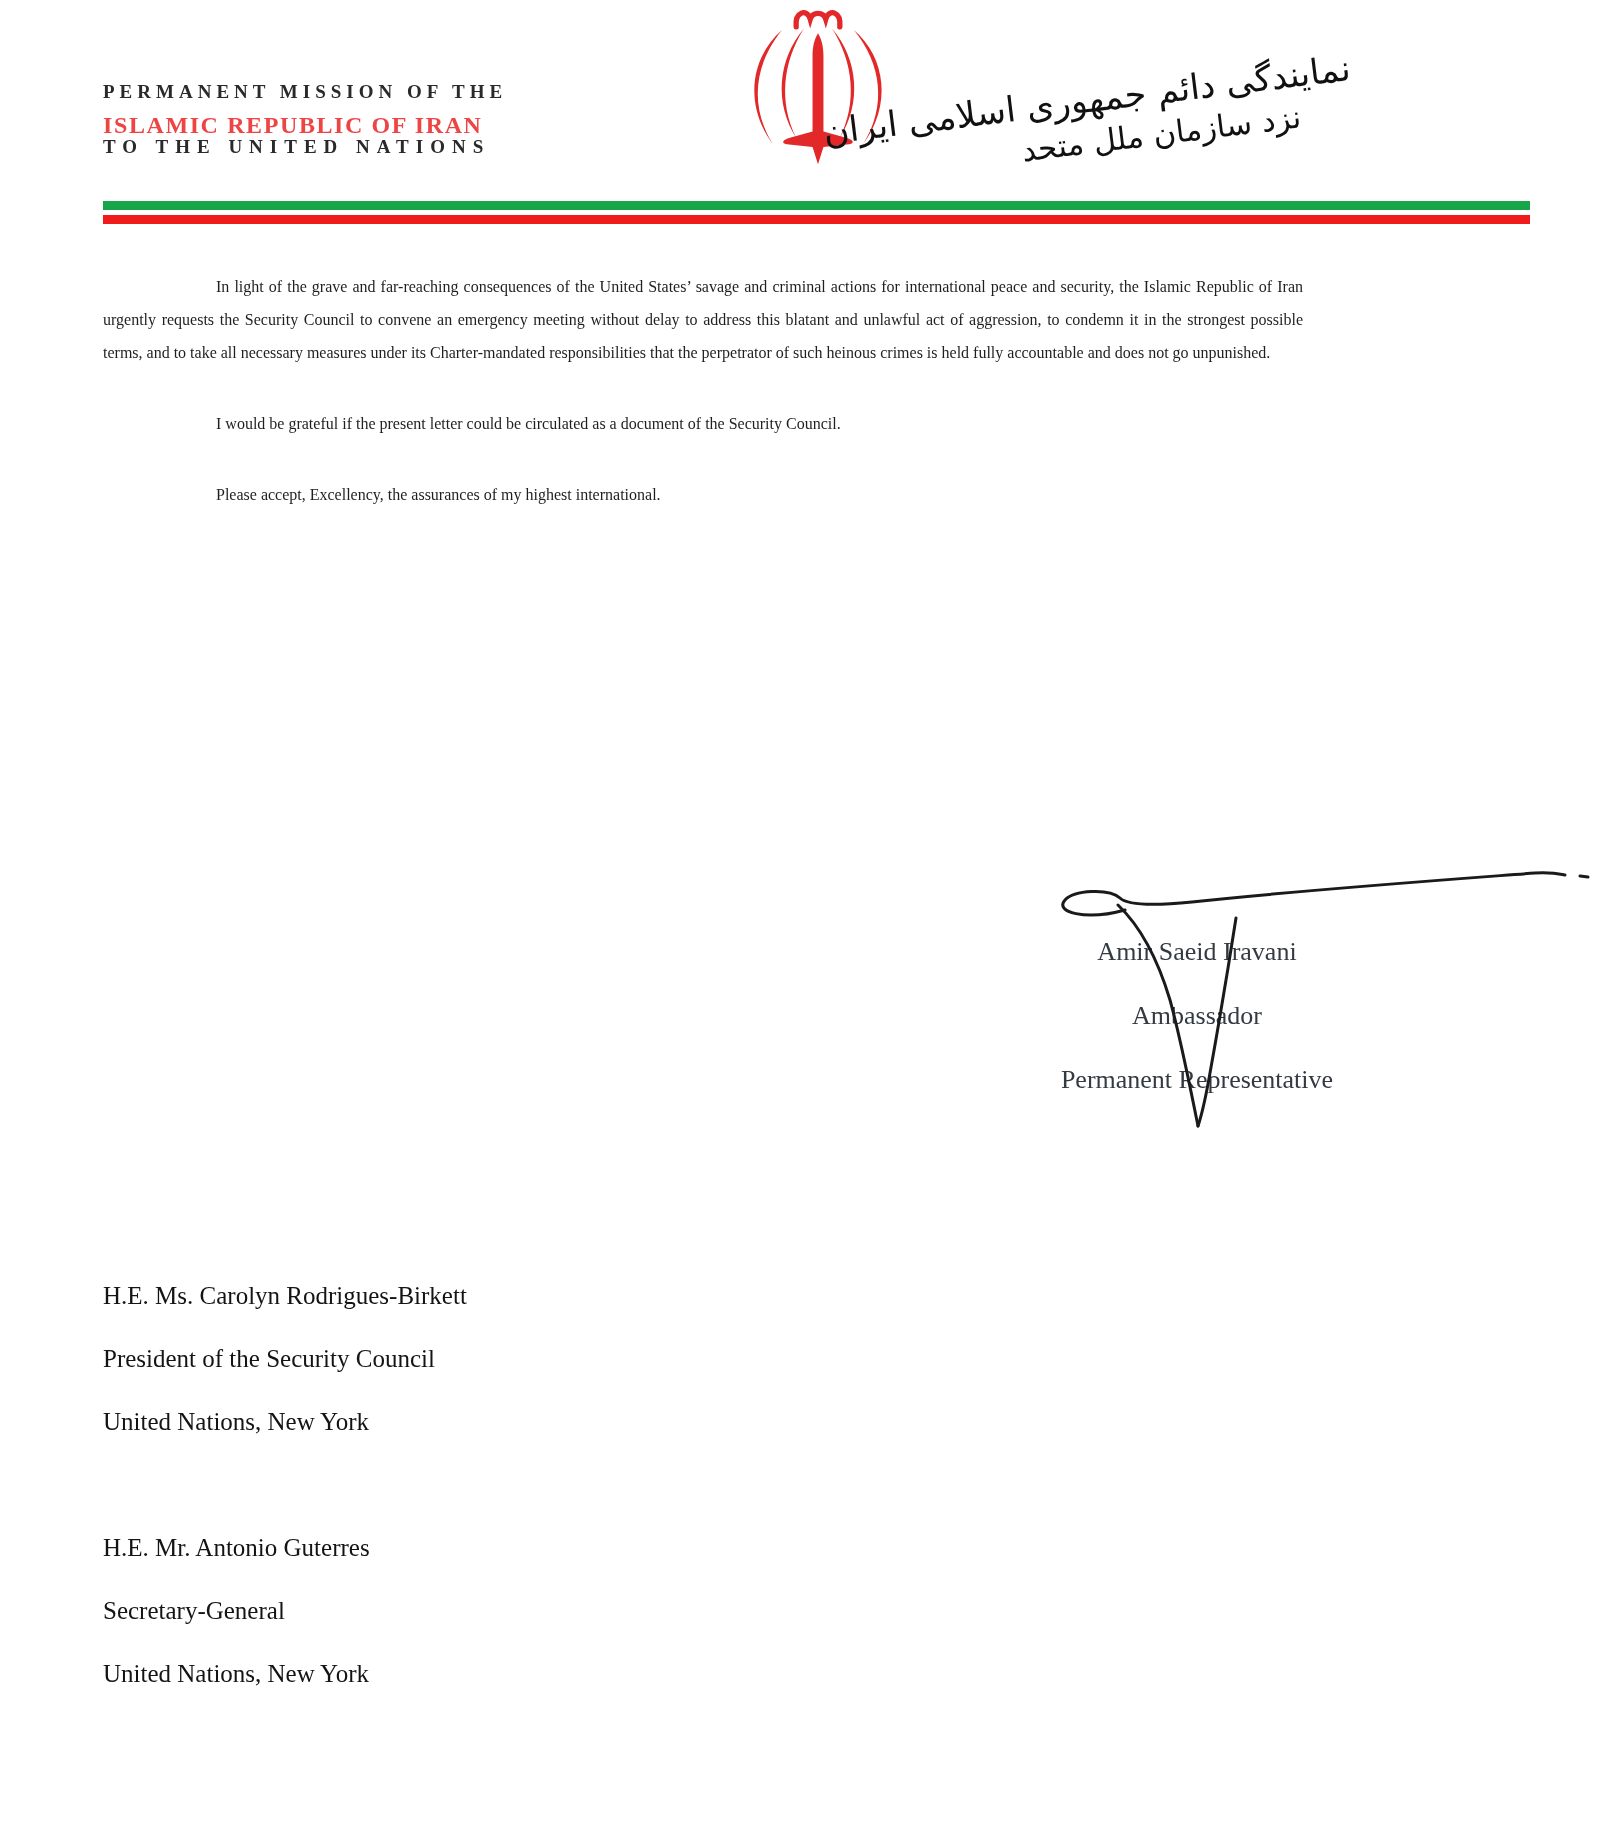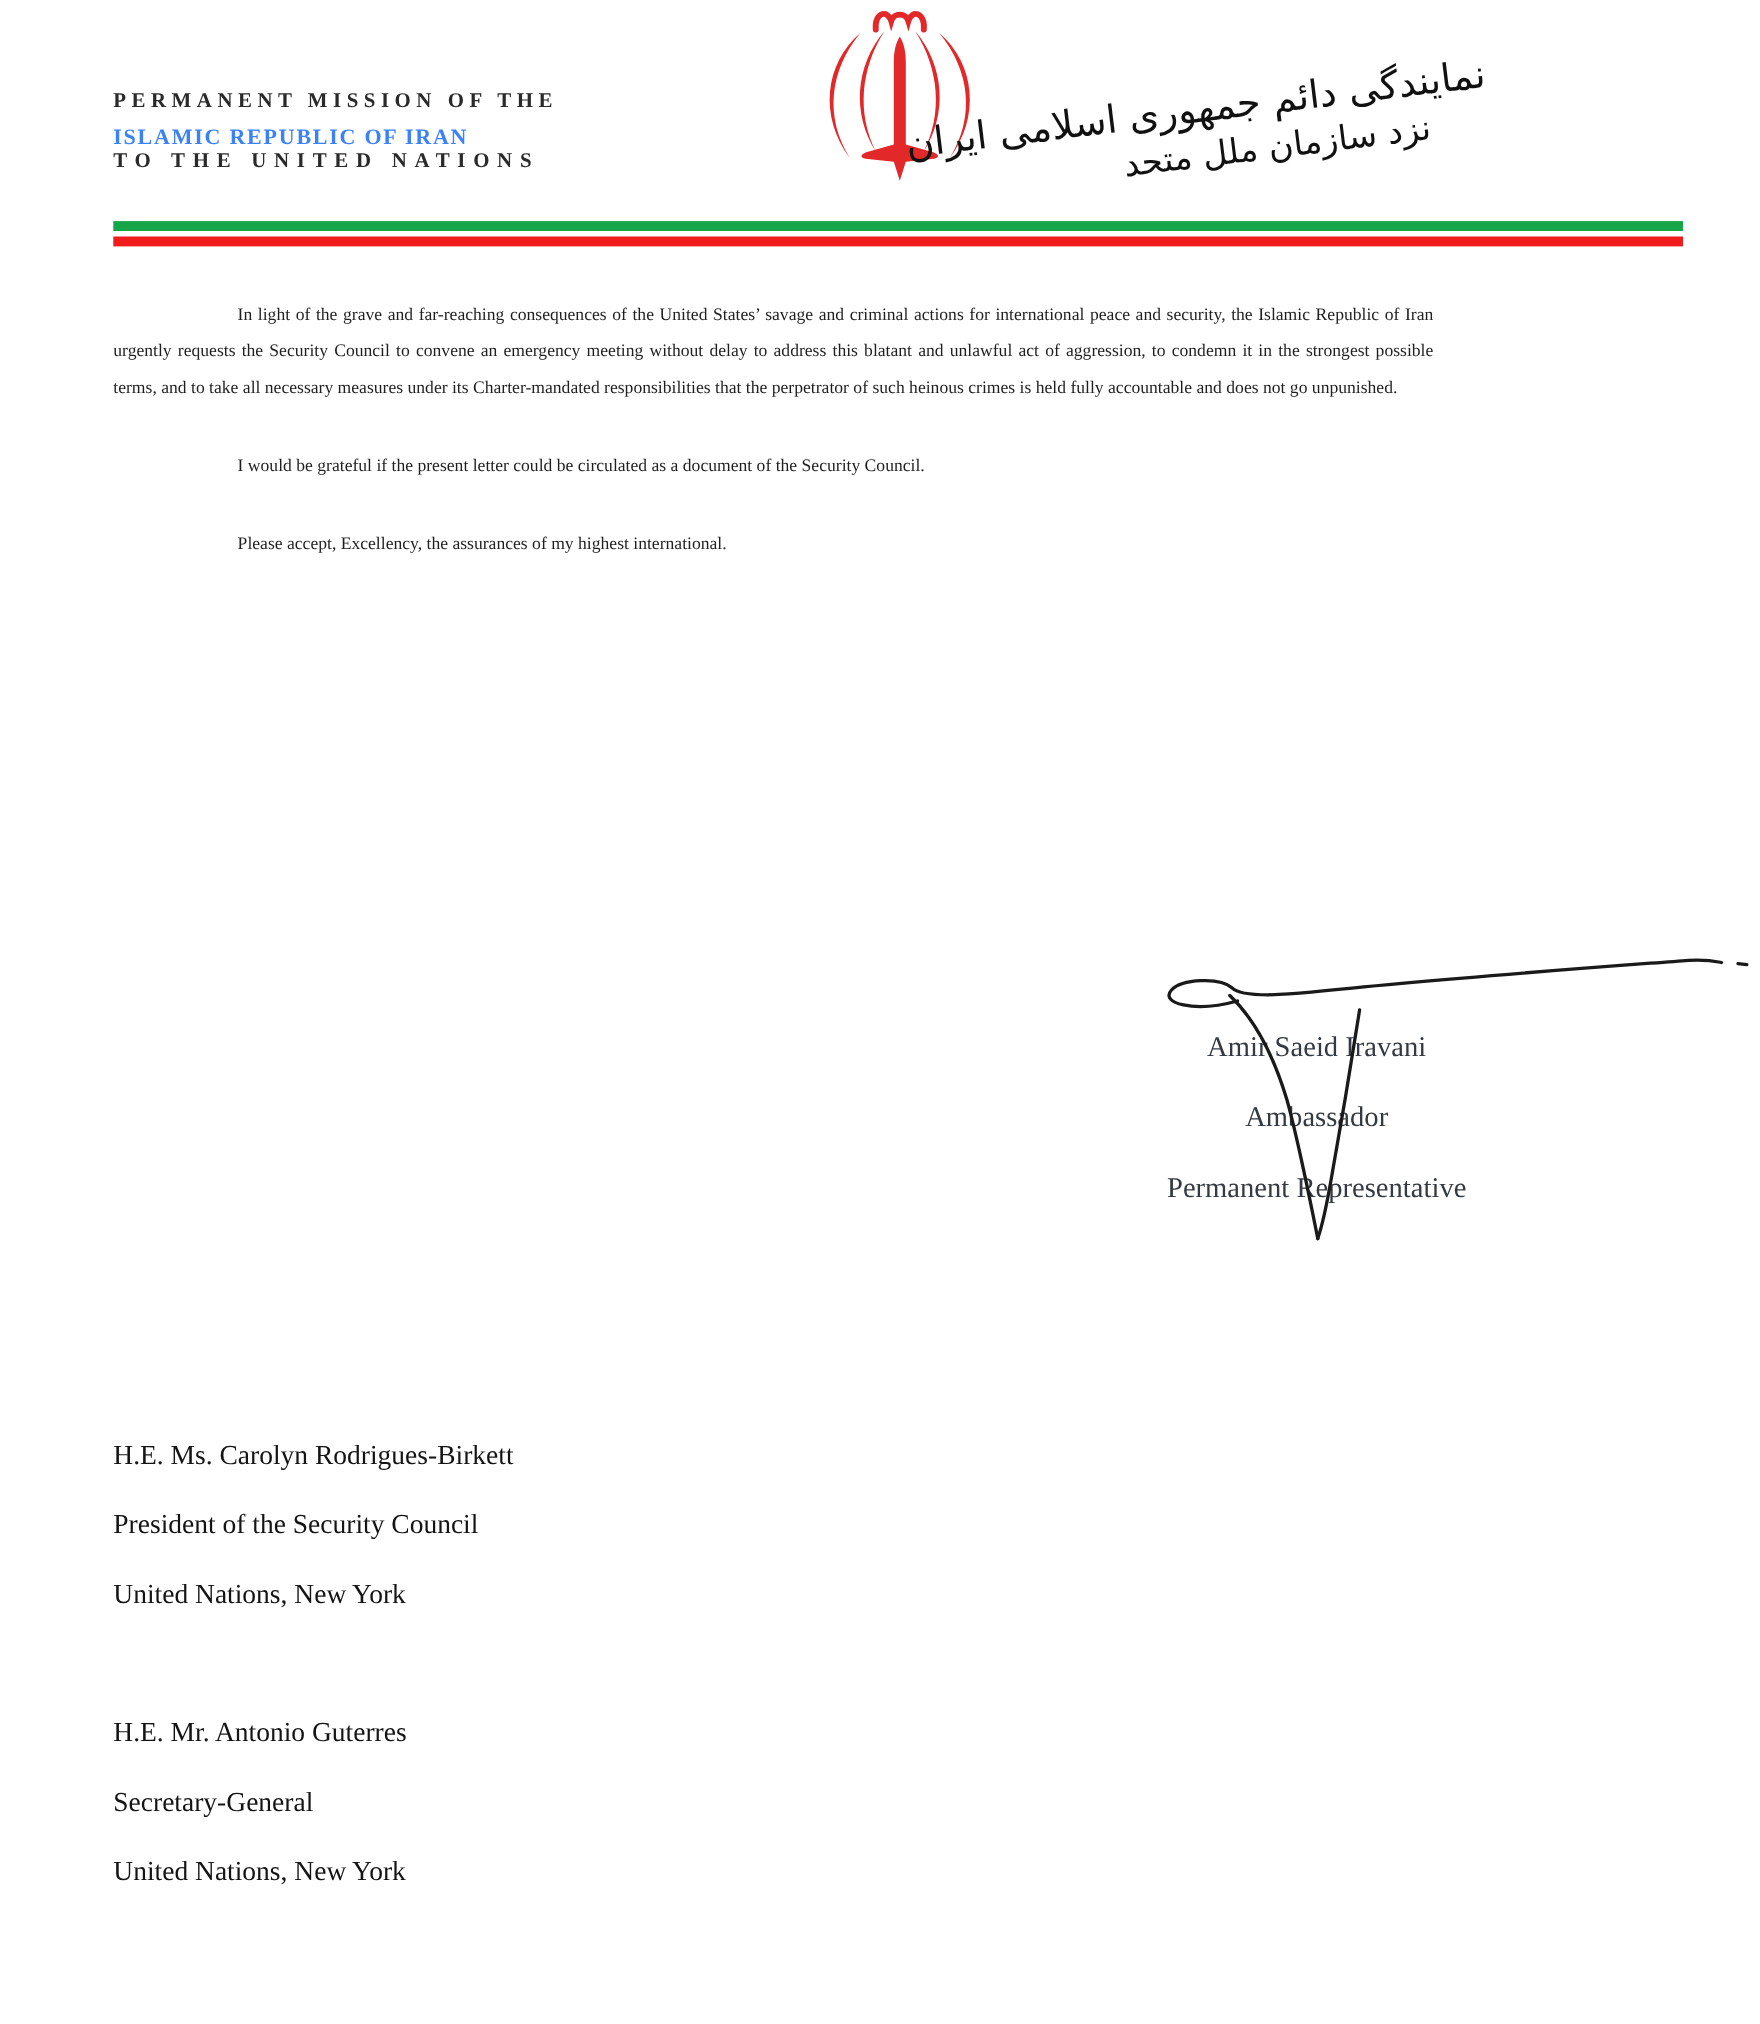--- a/index.html
+++ b/index.html
@@ -8,21 +8,21 @@
     position:relative;
     width:1600px;height:1840px;
     background:#ffffff;
     font-family:"Liberation Serif", serif;
     color:#1f1f1f;
     overflow:hidden;
   }
   
   #mission-block{position:absolute;left:103px;top:82px;width:380px;}
   .mission-l1{font-size:19px;font-weight:600;letter-spacing:5px;line-height:19px;color:#2a2a2a;white-space:nowrap;}
-  .mission-l2{font-size:20px;font-weight:700;letter-spacing:1.6px;line-height:24px;margin-top:12px;color:#3b82f6;white-space:nowrap;}
+  .mission-l2{font-size:24px;font-weight:700;letter-spacing:1.6px;line-height:24px;margin-top:12px;color:#ef4444;white-space:nowrap;}
   .mission-l3{font-size:19px;font-weight:600;letter-spacing:7px;line-height:19px;color:#2a2a2a;white-space:nowrap;}
   #emblem{position:absolute;left:740px;top:6px;width:156px;height:162px;}
   #farsi-block{
     position:absolute;right:253px;top:46px;
     transform:rotate(-7deg);transform-origin:top right;
     direction:rtl;text-align:right;
     font-family:"DejaVu Sans", sans-serif;color:#111;
   }
   .farsi-l1{font-size:35px;line-height:44px;white-space:nowrap;}
   .farsi-l2{font-size:31px;line-height:40px;padding-left:0;padding-right:55px;white-space:nowrap;}
@@ -35,21 +35,21 @@
   
   .sig-line{position:absolute;left:1017px;width:360px;text-align:center;font-size:26px;line-height:28px;color:#343a42;white-space:nowrap;}
   #sig-name{top:938px;}
   #sig-title1{top:1002px;}
   #sig-title2{top:1066px;}
   #signature-svg{position:absolute;left:1040px;top:848px;width:566px;height:292px;}
   
   .addr-block{position:absolute;left:103px;font-size:25px;line-height:25px;color:#141414;}
   #addr-1{top:1283px;}
   #addr-2{top:1535px;}
-  .addr-block div{margin-bottom:38px;white-space:nowrap;margin-top:28px;}
+  .addr-block div{margin-bottom:38px;white-space:nowrap;}
 </style>
 </head>
 <body>
 
 <div id="page">
 
   <div id="mission-block">
     <div class="mission-l1">PERMANENT MISSION OF THE</div>
     <div class="mission-l2">ISLAMIC REPUBLIC OF IRAN</div>
     <div class="mission-l3">TO THE UNITED NATIONS</div>

